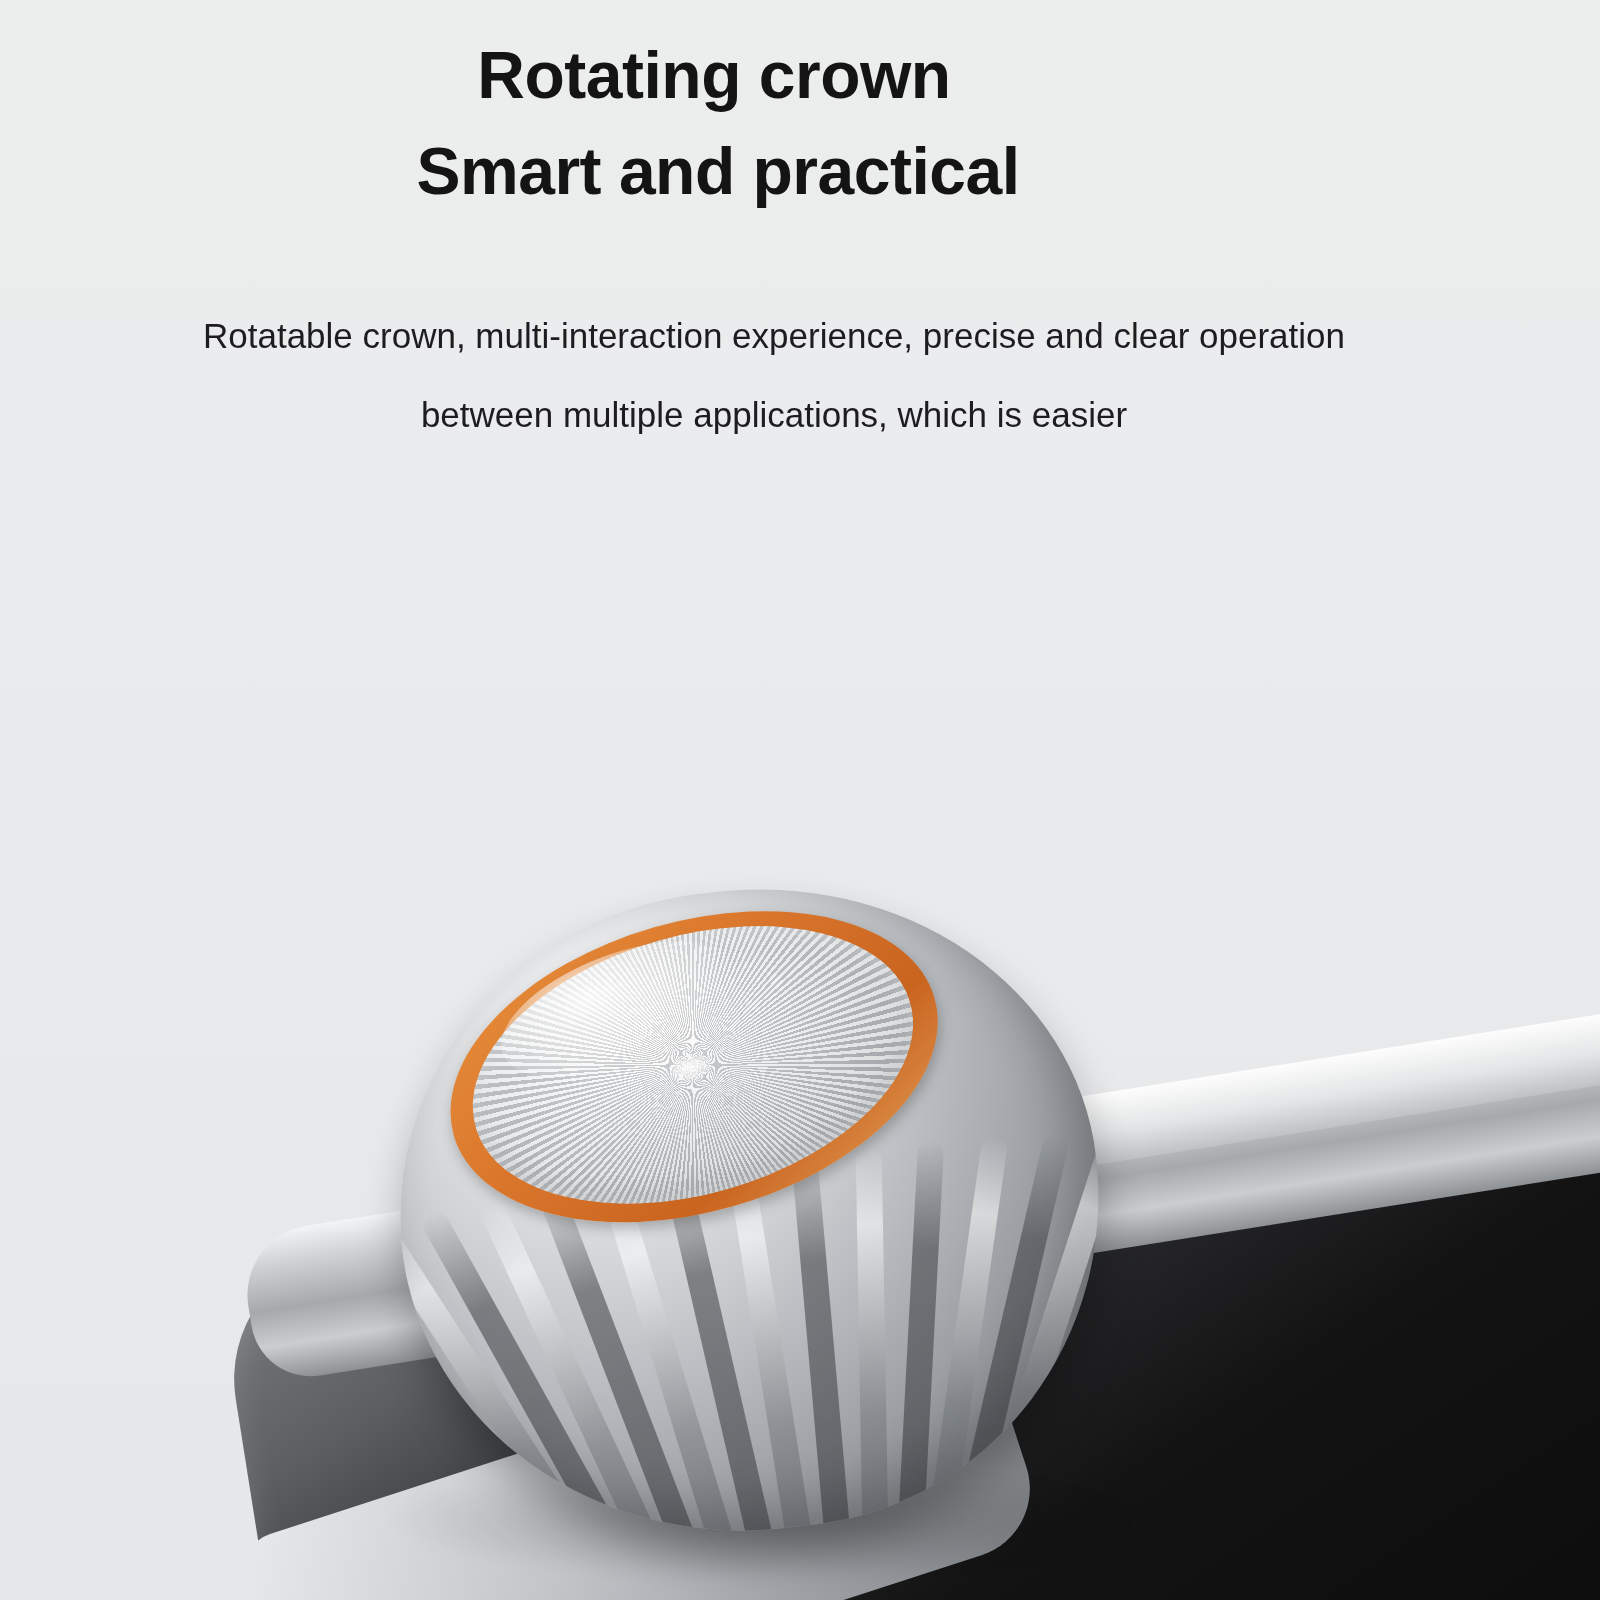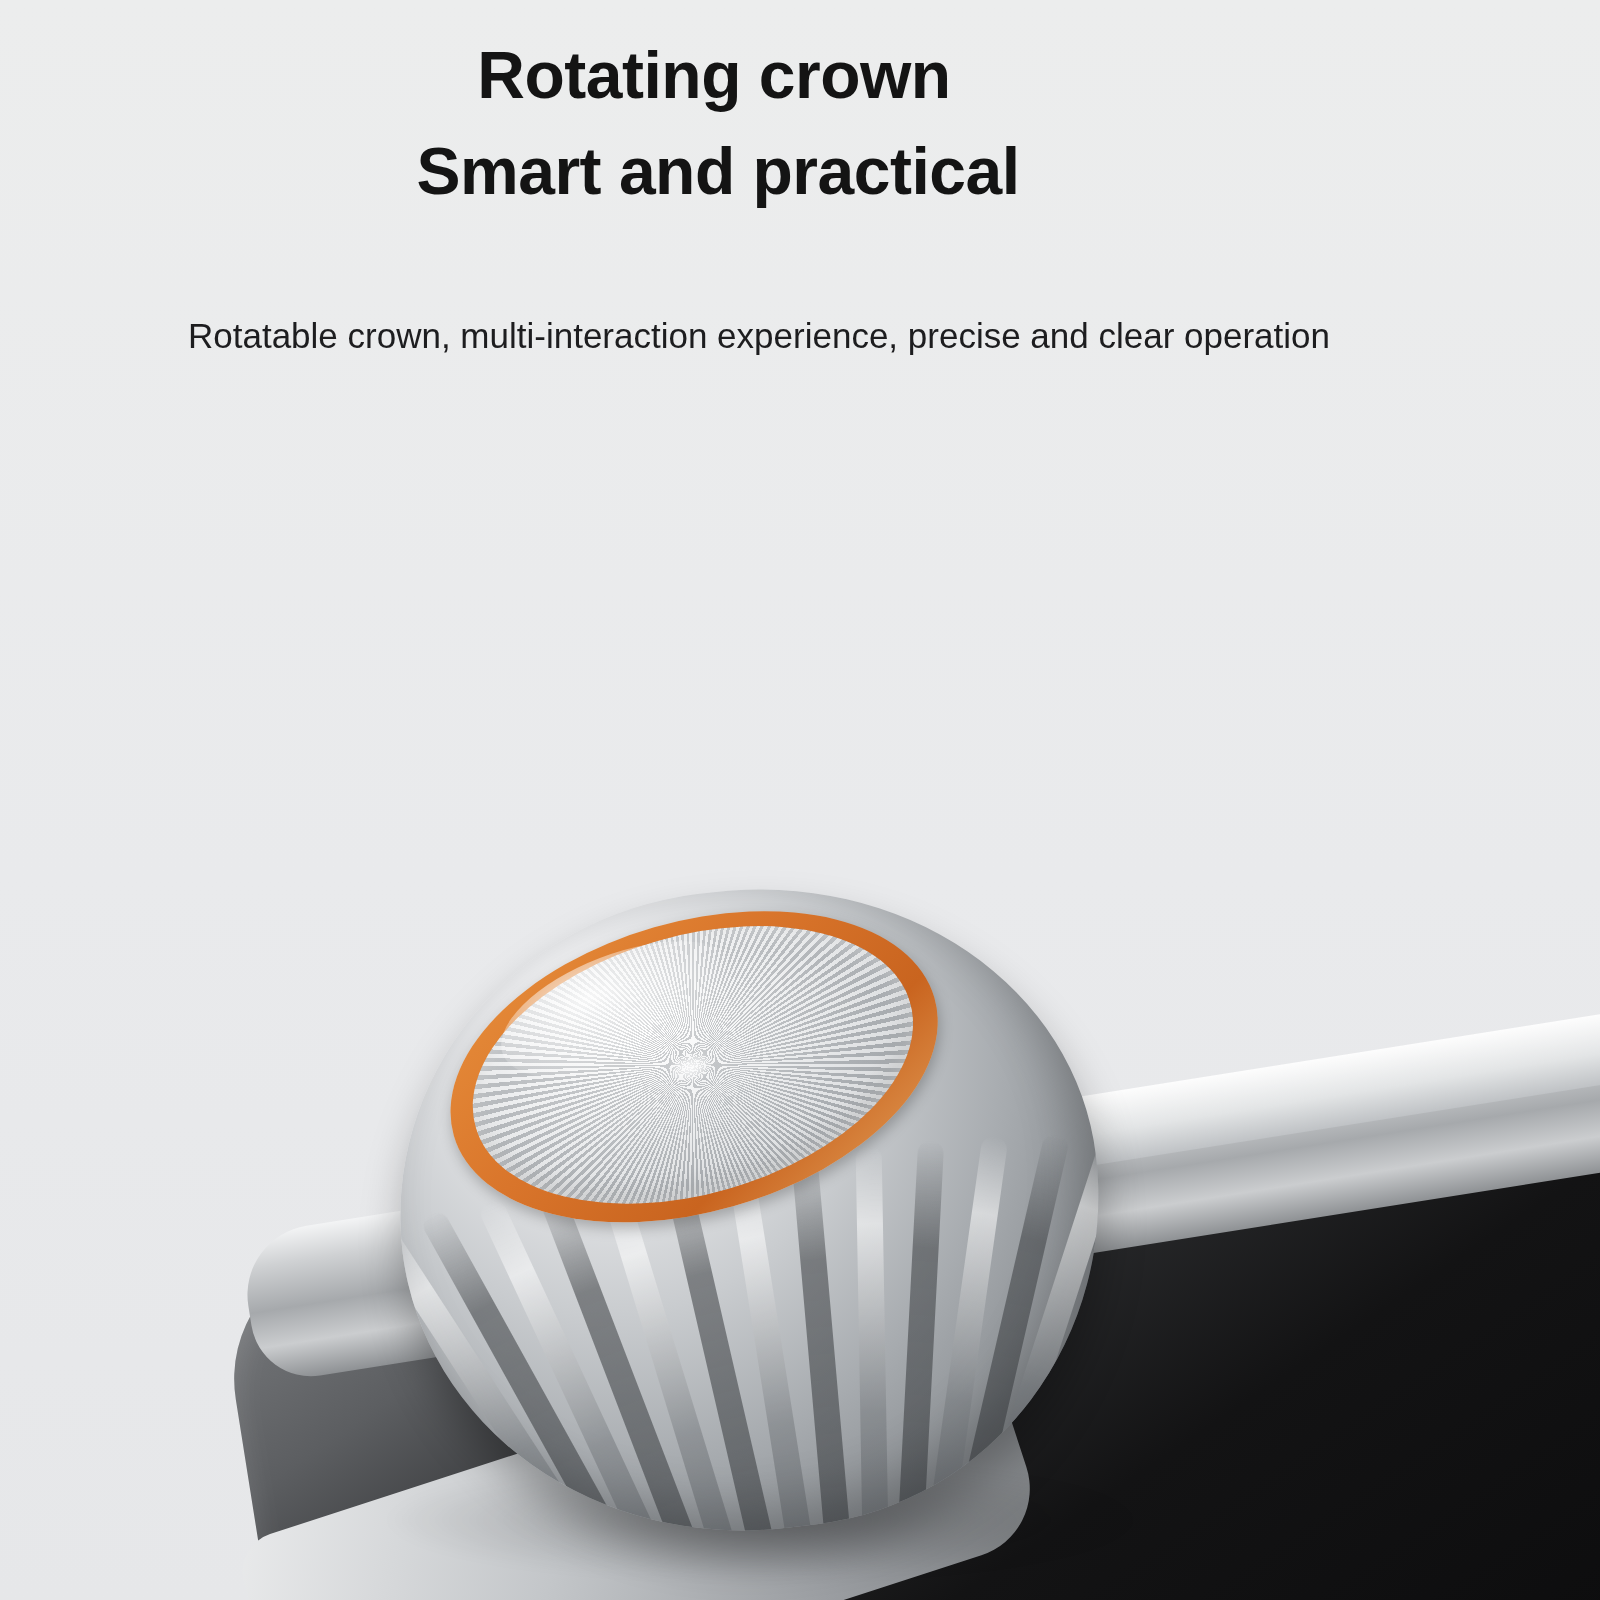--- a/index.html
+++ b/index.html
@@ -36,21 +36,21 @@
     line-height: 1.45;
     letter-spacing: -0.5px;
   }
   .headline .l1 { display: block; }
   .headline .l2 { display: block; padding-left: 8px; }
 
   
   .paragraph {
     position: absolute;
     top: 296px;
-    left: 1px;
+    left: 16px;
     width: 1516px;
     text-align: center;
     color: #1d1d1f;
     font-size: 35px;
     line-height: 79px;
     font-weight: 400;
   }
   .paragraph span { display: block; }
 
   
@@ -214,20 +214,21 @@
 
 <div class="page">
 
   <div class="headline">
     <span class="l1">Rotating crown</span>
     <span class="l2">Smart and practical</span>
   </div>
 
   <div class="paragraph">
     <span>Rotatable crown, multi-interaction experience, precise and clear operation</span>
+    <span>between multiple applications, which is easier</span>
   </div>
 
   <div class="photo">
     <div class="watch-body"></div>
     <div class="watch-bezel"></div>
     <div class="watch-bezel-hi"></div>
     <div class="watch-lug"></div>
     <div class="soft-shadow"></div>
 
     <div class="crown-wrap">

